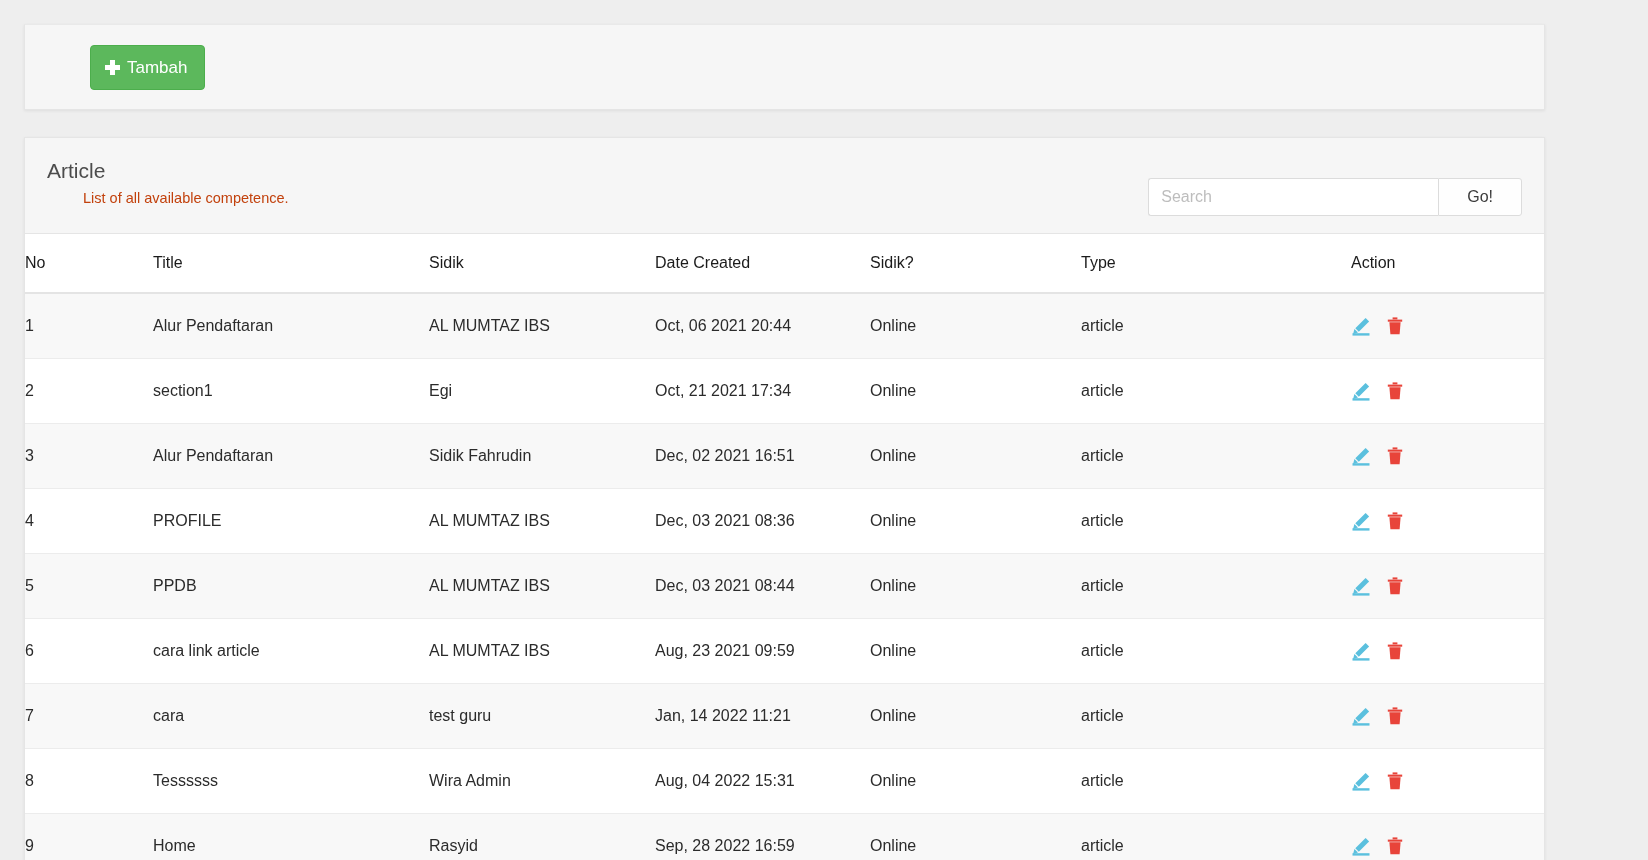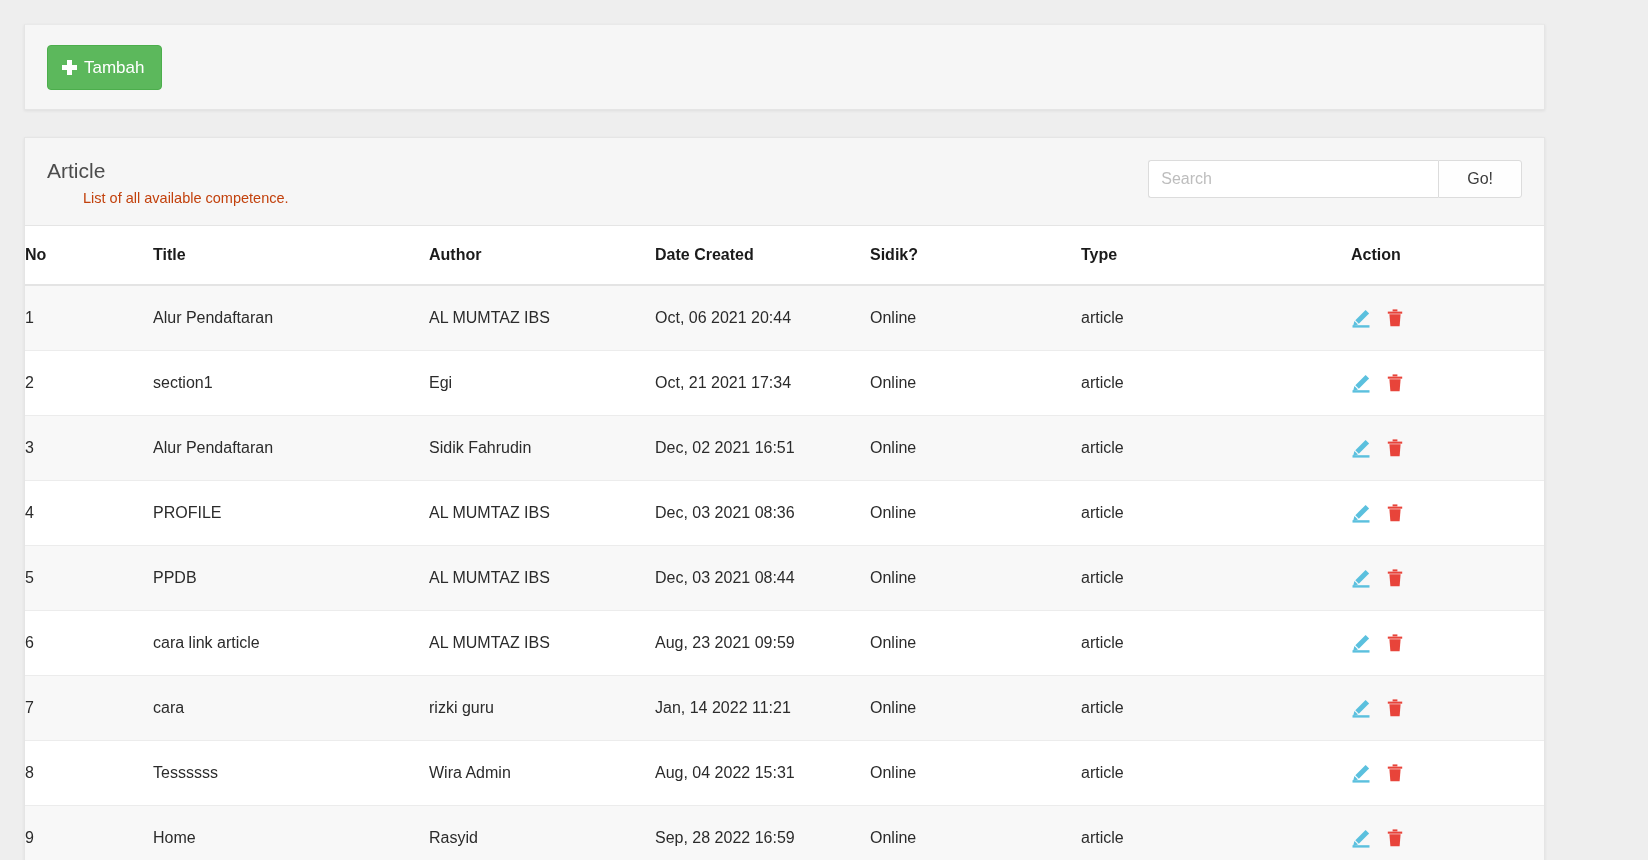--- a/index.html
+++ b/index.html
@@ -40,20 +40,21 @@
     gap: 7px;
     background: #5cb85c;
     border: 1px solid #4cae4c;
     border-radius: 4px;
     color: #ffffff;
     font-size: 17px;
     line-height: 1;
     padding: 13px 17px 13px 14px;
     cursor: pointer;
     font-family: "Liberation Sans", sans-serif;
+    margin-left: 43px;
   }
   .btn-add .plus {
     display: inline-block;
     width: 15px; height: 15px;
     position: relative;
     flex: 0 0 auto;
   }
   .btn-add .plus:before,
   .btn-add .plus:after {
     content: "";
@@ -89,21 +90,21 @@
   .panel-sub {
     font-size: 14.5px;
     color: #c2410c;
     font-weight: 400;
     line-height: 1.2;
     margin-left: 36px;
   }
   .search-group {
     display: flex;
     align-items: flex-end;
-    margin-top: 2px;
+    margin-top: 20px;
     border-radius: 8px;
   }
   .search-input {
     width: 290px;
     height: 38px;
     border: 1px solid #dcdcdc;
     border-right: none;
     border-radius: 3px 0 0 3px;
     padding: 0 12px;
     font-size: 16px;
@@ -128,21 +129,21 @@
 
   
   table.data {
     width: 100%;
     border-collapse: collapse;
     table-layout: fixed;
   }
   table.data thead th {
     text-align: left;
     font-size: 16px;
-    font-weight: bold;
+    font-weight: normal;
     color: #1b1b1b;
     padding: 20px 10px 20px 0;
     background: #ffffff;
     border-bottom: 2px solid #e4e4e4;
     white-space: nowrap;
   }
   table.data tbody td {
     font-size: 16px;
     color: #2b2b2b;
     padding: 22px 10px 22px 0;
@@ -204,21 +205,21 @@
           <button class="btn-go">Go!</button>
         </div>
       </div>
 
       <div class="table-scroll">
         <table class="data">
           <thead>
             <tr>
               <th class="c-no">No</th>
               <th class="c-title">Title</th>
-              <th class="c-author">Author</th>
+              <th class="c-author">Sidik</th>
               <th class="c-date">Date Created</th>
               <th class="c-online">Sidik?</th>
               <th class="c-type">Type</th>
               <th class="c-action">Action</th>
             </tr>
           </thead>
           <tbody id="table-body">
               <tr>
                 <td class="c-no">1</td>
                 <td class="c-title">Alur Pendaftaran</td>
@@ -371,21 +372,21 @@
                         <rect x="5.6" y="0.4" width="4.8" height="2.0" fill="#e8443a"></rect>
                         <path d="M2.4 5.3 L13.6 5.3 L12.6 17.3 L3.4 17.3 Z" fill="#e8443a"></path>
                       </svg>
                     </span>
                   </span>
                 </td>
               </tr>
               <tr>
                 <td class="c-no">7</td>
                 <td class="c-title">cara</td>
-                <td class="c-author">rizki guru</td>
+                <td class="c-author">test guru</td>
                 <td class="c-date">Jan, 14 2022 11:21</td>
                 <td class="c-online">Online</td>
                 <td class="c-type">article</td>
                 <td class="c-action">
                   <span class="actions">
                     <span class="icon-btn">
                       <svg width="20" height="20" viewBox="0 0 20 20" aria-hidden="true">
                         <path d="M14.6 1.9 L18.1 5.4 L7.8 15.7 L4.3 12.2 Z" fill="#5bc0de"></path>
                         <path d="M3.4 13.1 L7.0 16.6 L2.1 17.9 Z" fill="#5bc0de"></path>
                         <rect x="1.5" y="17.2" width="17" height="2.4" fill="#5bc0de"></rect>

